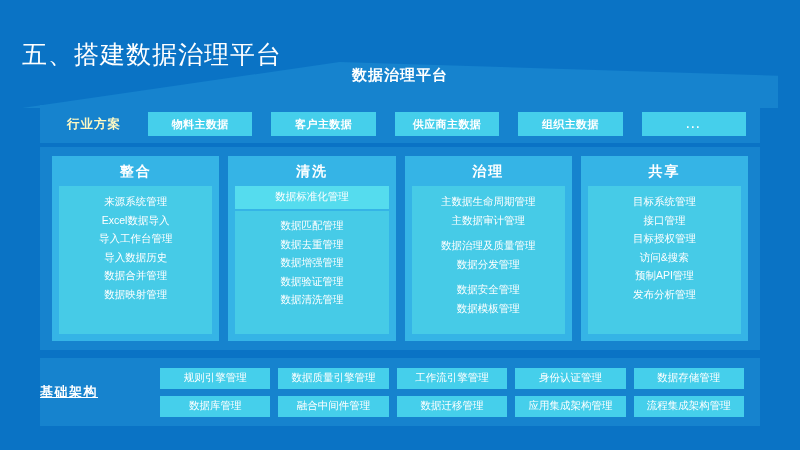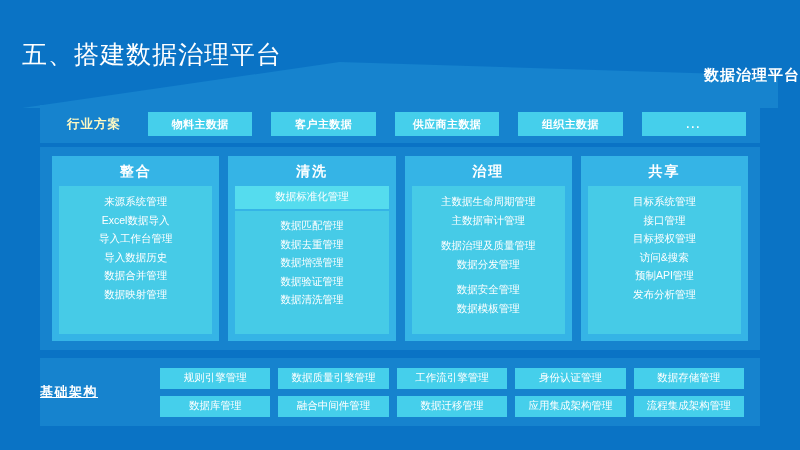--- a/index.html
+++ b/index.html
@@ -20,21 +20,21 @@
 
   
   .trapezoid {
     position: absolute; left: 22px; top: 62px;
     width: 756px; height: 46px;
     background: #1683ce;
     clip-path: polygon(0% 100%, 42% 0%, 100% 30%, 100% 100%);
   }
   .platform-title {
     position: absolute; left: 0; top: 66px; width: 800px;
-    text-align: right;
+    text-align: center;
     font-size: 15px; font-weight: bold; color: #ffffff;
     letter-spacing: 1px;
   }
 
   
   .industry-bar {
     position: absolute; left: 40px; top: 105px;
     width: 720px; height: 38px;
     background: #1683ce;
     display: flex; align-items: center;

